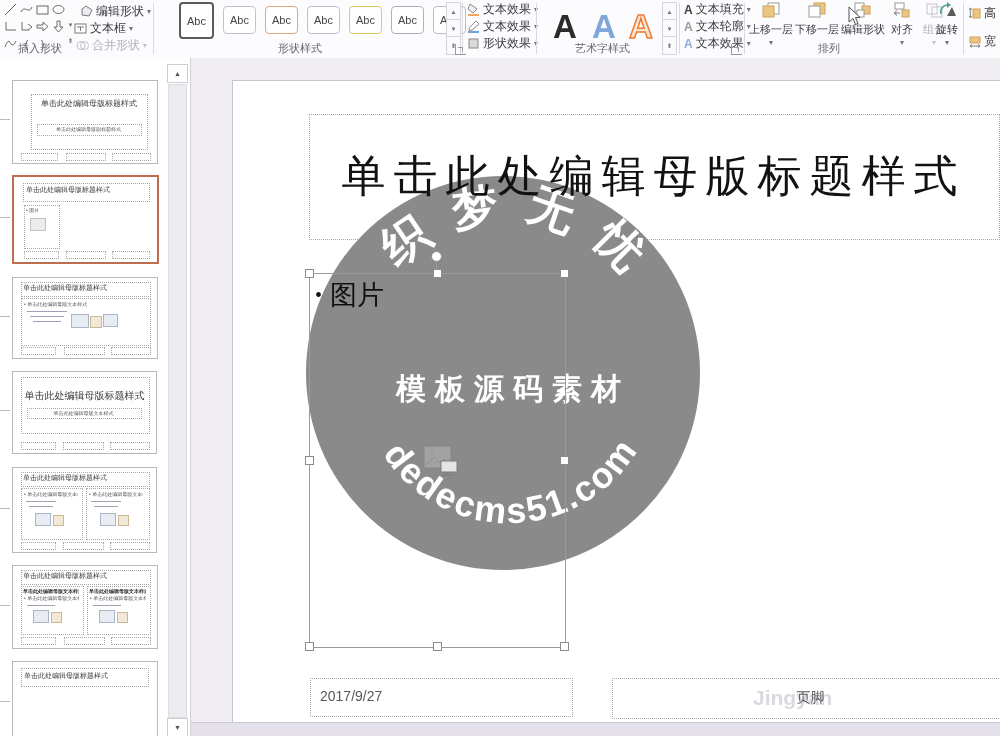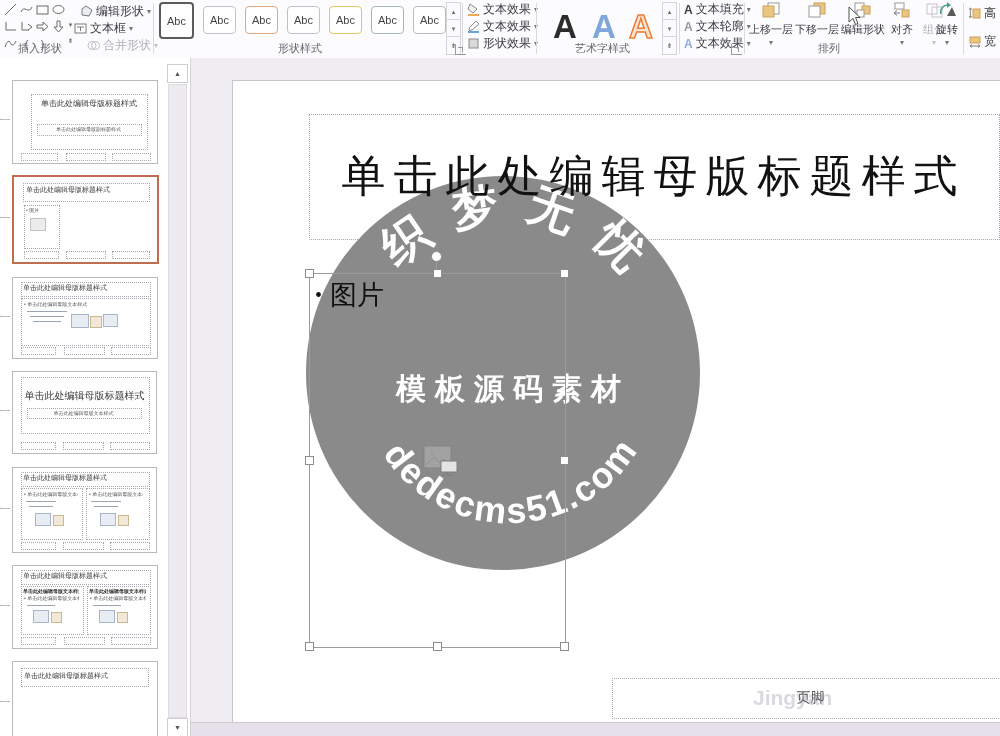--- a/index.html
+++ b/index.html
@@ -10,21 +10,21 @@
   #ribbon{position:absolute;left:0;top:0;width:1000px;height:58px;background:#fcfbfd;border-bottom:1px solid #ccc8d0;}
   .vdiv{position:absolute;top:3px;height:51px;width:1px;background:#ddd9e0;}
   .grplabel{position:absolute;bottom:2px;font-size:11px;color:#67656c;text-align:left;white-space:nowrap;}
   .launcher{position:absolute;width:10px;height:10px;border-left:1px solid #9a98a0;border-bottom:1px solid #9a98a0;}
   .launcher:after{content:"";position:absolute;left:2px;bottom:2px;width:4px;height:4px;border-right:1px solid #9a98a0;border-top:1px solid #9a98a0;}
   .cell{position:absolute;width:15px;height:15px;display:flex;align-items:center;justify-content:center;color:#6b6b6b;}
   .rbtn{position:absolute;display:flex;align-items:center;gap:3px;font-size:12px;color:#3d3b40;white-space:nowrap;cursor:default;}
   .rbtn .dd{font-size:8px;color:#77757c;}
   .gray{color:#b3b1b7;}
   .abc{position:absolute;width:31px;height:26px;background:#fff;border-radius:4px;font-size:11px;color:#444;
-       display:flex;align-items:center;justify-content:center;}
+       display:flex;align-items:center;justify-content:center;margin-left:20px;}
   .scrollcol{position:absolute;width:13px;height:17px;border:1px solid #d6d3da;background:#fbfafc;color:#6e6c73;
        font-size:7px;display:flex;align-items:center;justify-content:center;}
   .bigA{font-weight:bold;font-size:33px;line-height:1;font-family:"Liberation Sans",sans-serif;}
   .arrbtn{position:absolute;text-align:center;font-size:11px;color:#3d3b40;}
   .arrbtn .lbl{display:block;margin-top:2px;white-space:nowrap;}
   .arrbtn .dd{display:block;font-size:8px;color:#77757c;margin-top:1px;}
   
   #sidebar{position:absolute;left:0;top:58px;width:190px;height:678px;background:#fff;border-right:1px solid #d5d2d8;}
   .thumb{position:absolute;left:12px;background:#fff;border:1px solid #bab7bd;}
   .thumb.sel{border:2px solid #be6e4e;}
@@ -129,21 +129,21 @@
           <span class="dd">▾</span>
       </div>
       <div class="rbtn" style="left:74px;top:20px">
         <svg width="13" height="13">
             <rect x="1" y="2" width="11" height="9" stroke="#7a7a7a" fill="#fff"></rect>
             <path d="M3,5 H10 M6.5,5 V9" stroke="#7a7a7a"></path>
           </svg>
         <span>文本框</span>
           <span class="dd">▾</span>
       </div>
-      <div class="rbtn gray" style="left:87px;top:37px">
+      <div class="rbtn gray" style="left:76px;top:37px">
         <svg width="13" height="13">
             <circle cx="5" cy="6.5" r="4" stroke="#c2c0c6" fill="none"></circle>
             <circle cx="8.5" cy="6.5" r="4" stroke="#c2c0c6" fill="none"></circle>
           </svg>
         <span>合并形状</span>
           <span class="dd" style="color:#c2c0c6">▾</span>
       </div>
       <div class="grplabel" style="left:18px;width:64px">插入形状</div>
     </div>
 
@@ -443,20 +443,23 @@
     </div>
 
     <svg class="abs" style="left:190px;top:364px;z-index:3" width="44" height="32">
       <rect x="1" y="1" width="27" height="22" fill="#b9b9b9" fill-opacity="0.5" stroke="#848484"></rect>
       <circle cx="9" cy="8" r="2.5" fill="#9d9d9d"></circle>
       <path d="M3,20 L11,12 L17,18 L21,14 L26,20" stroke="#8f8f8f" fill="none"></path>
       <rect x="18" y="16" width="16" height="11" fill="#e4e4e4" stroke="#7d7d7d"></rect>
       <path d="M24,27 V30 M20,30 H30" stroke="#7d7d7d" fill="none"></path>
     </svg>
 
+    <div class="ph" id="date-ph">
+      <span>2017/9/27</span>
+    </div>
 
     <div class="ph" id="footer-ph">
       <span class="faint">Jingyan</span>
       <span class="flabel">页脚</span>
     </div>
   </div>
 
   <div id="statusbar"></div>
 
 </div>

